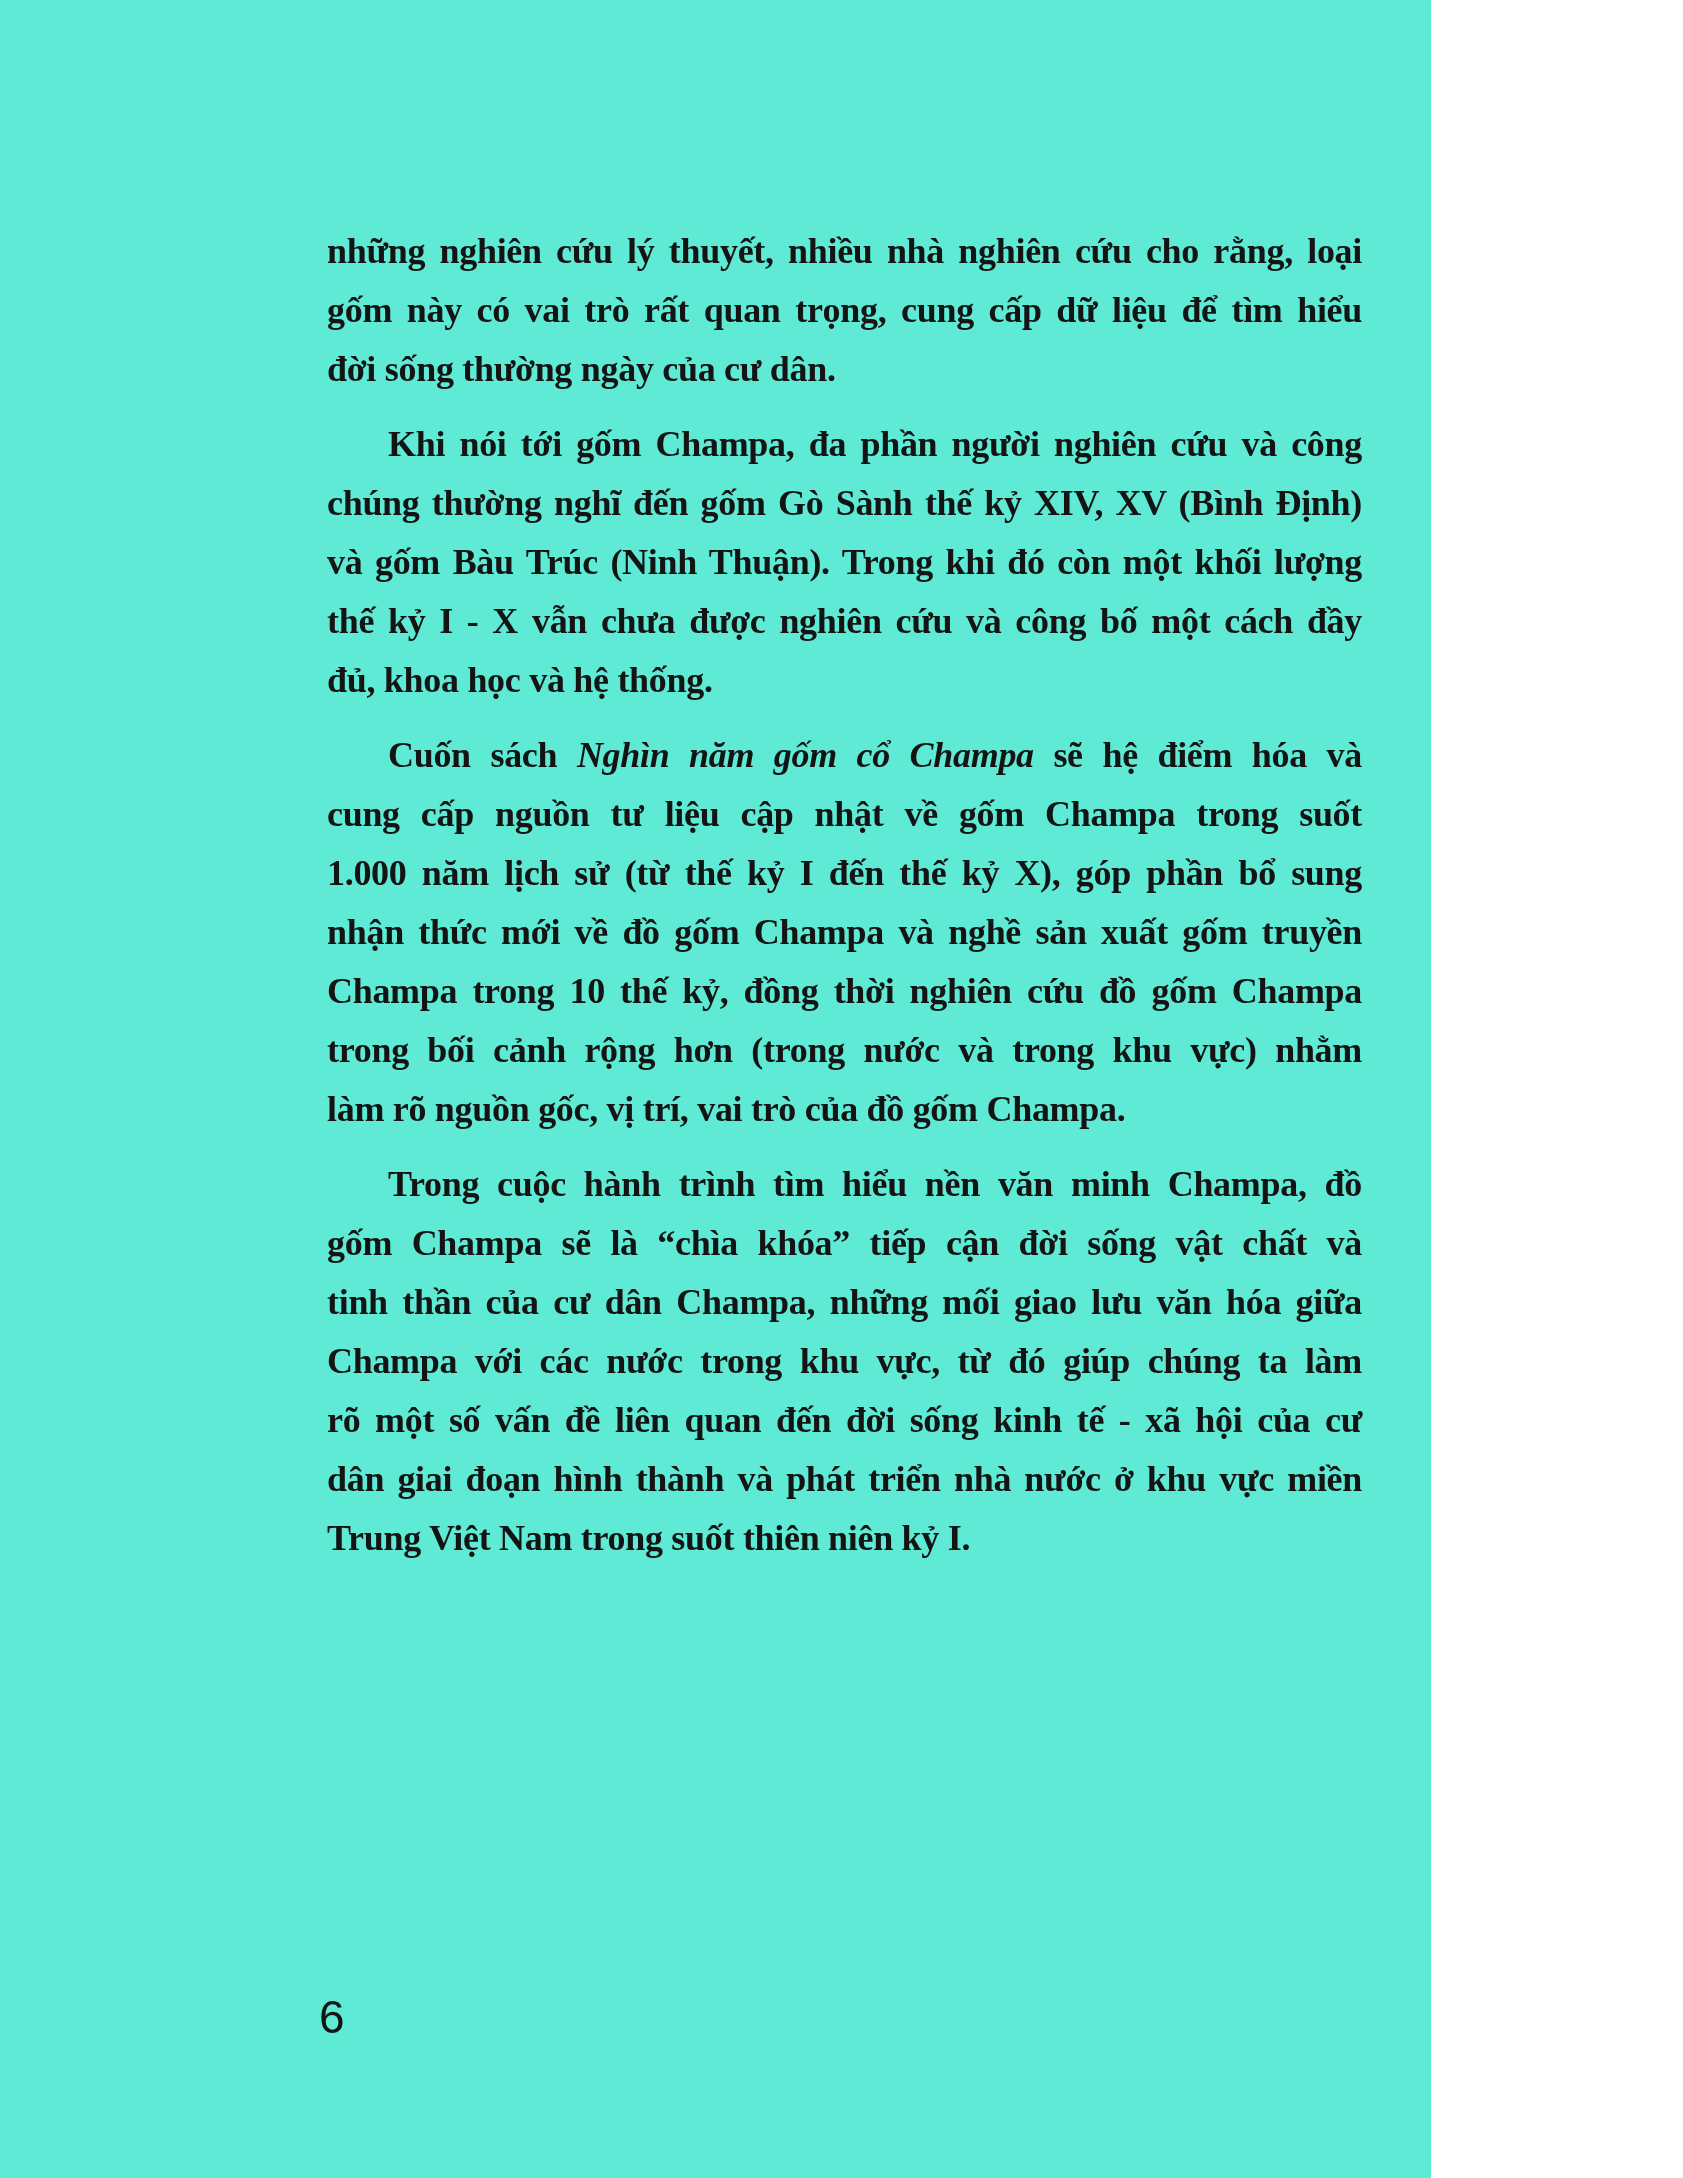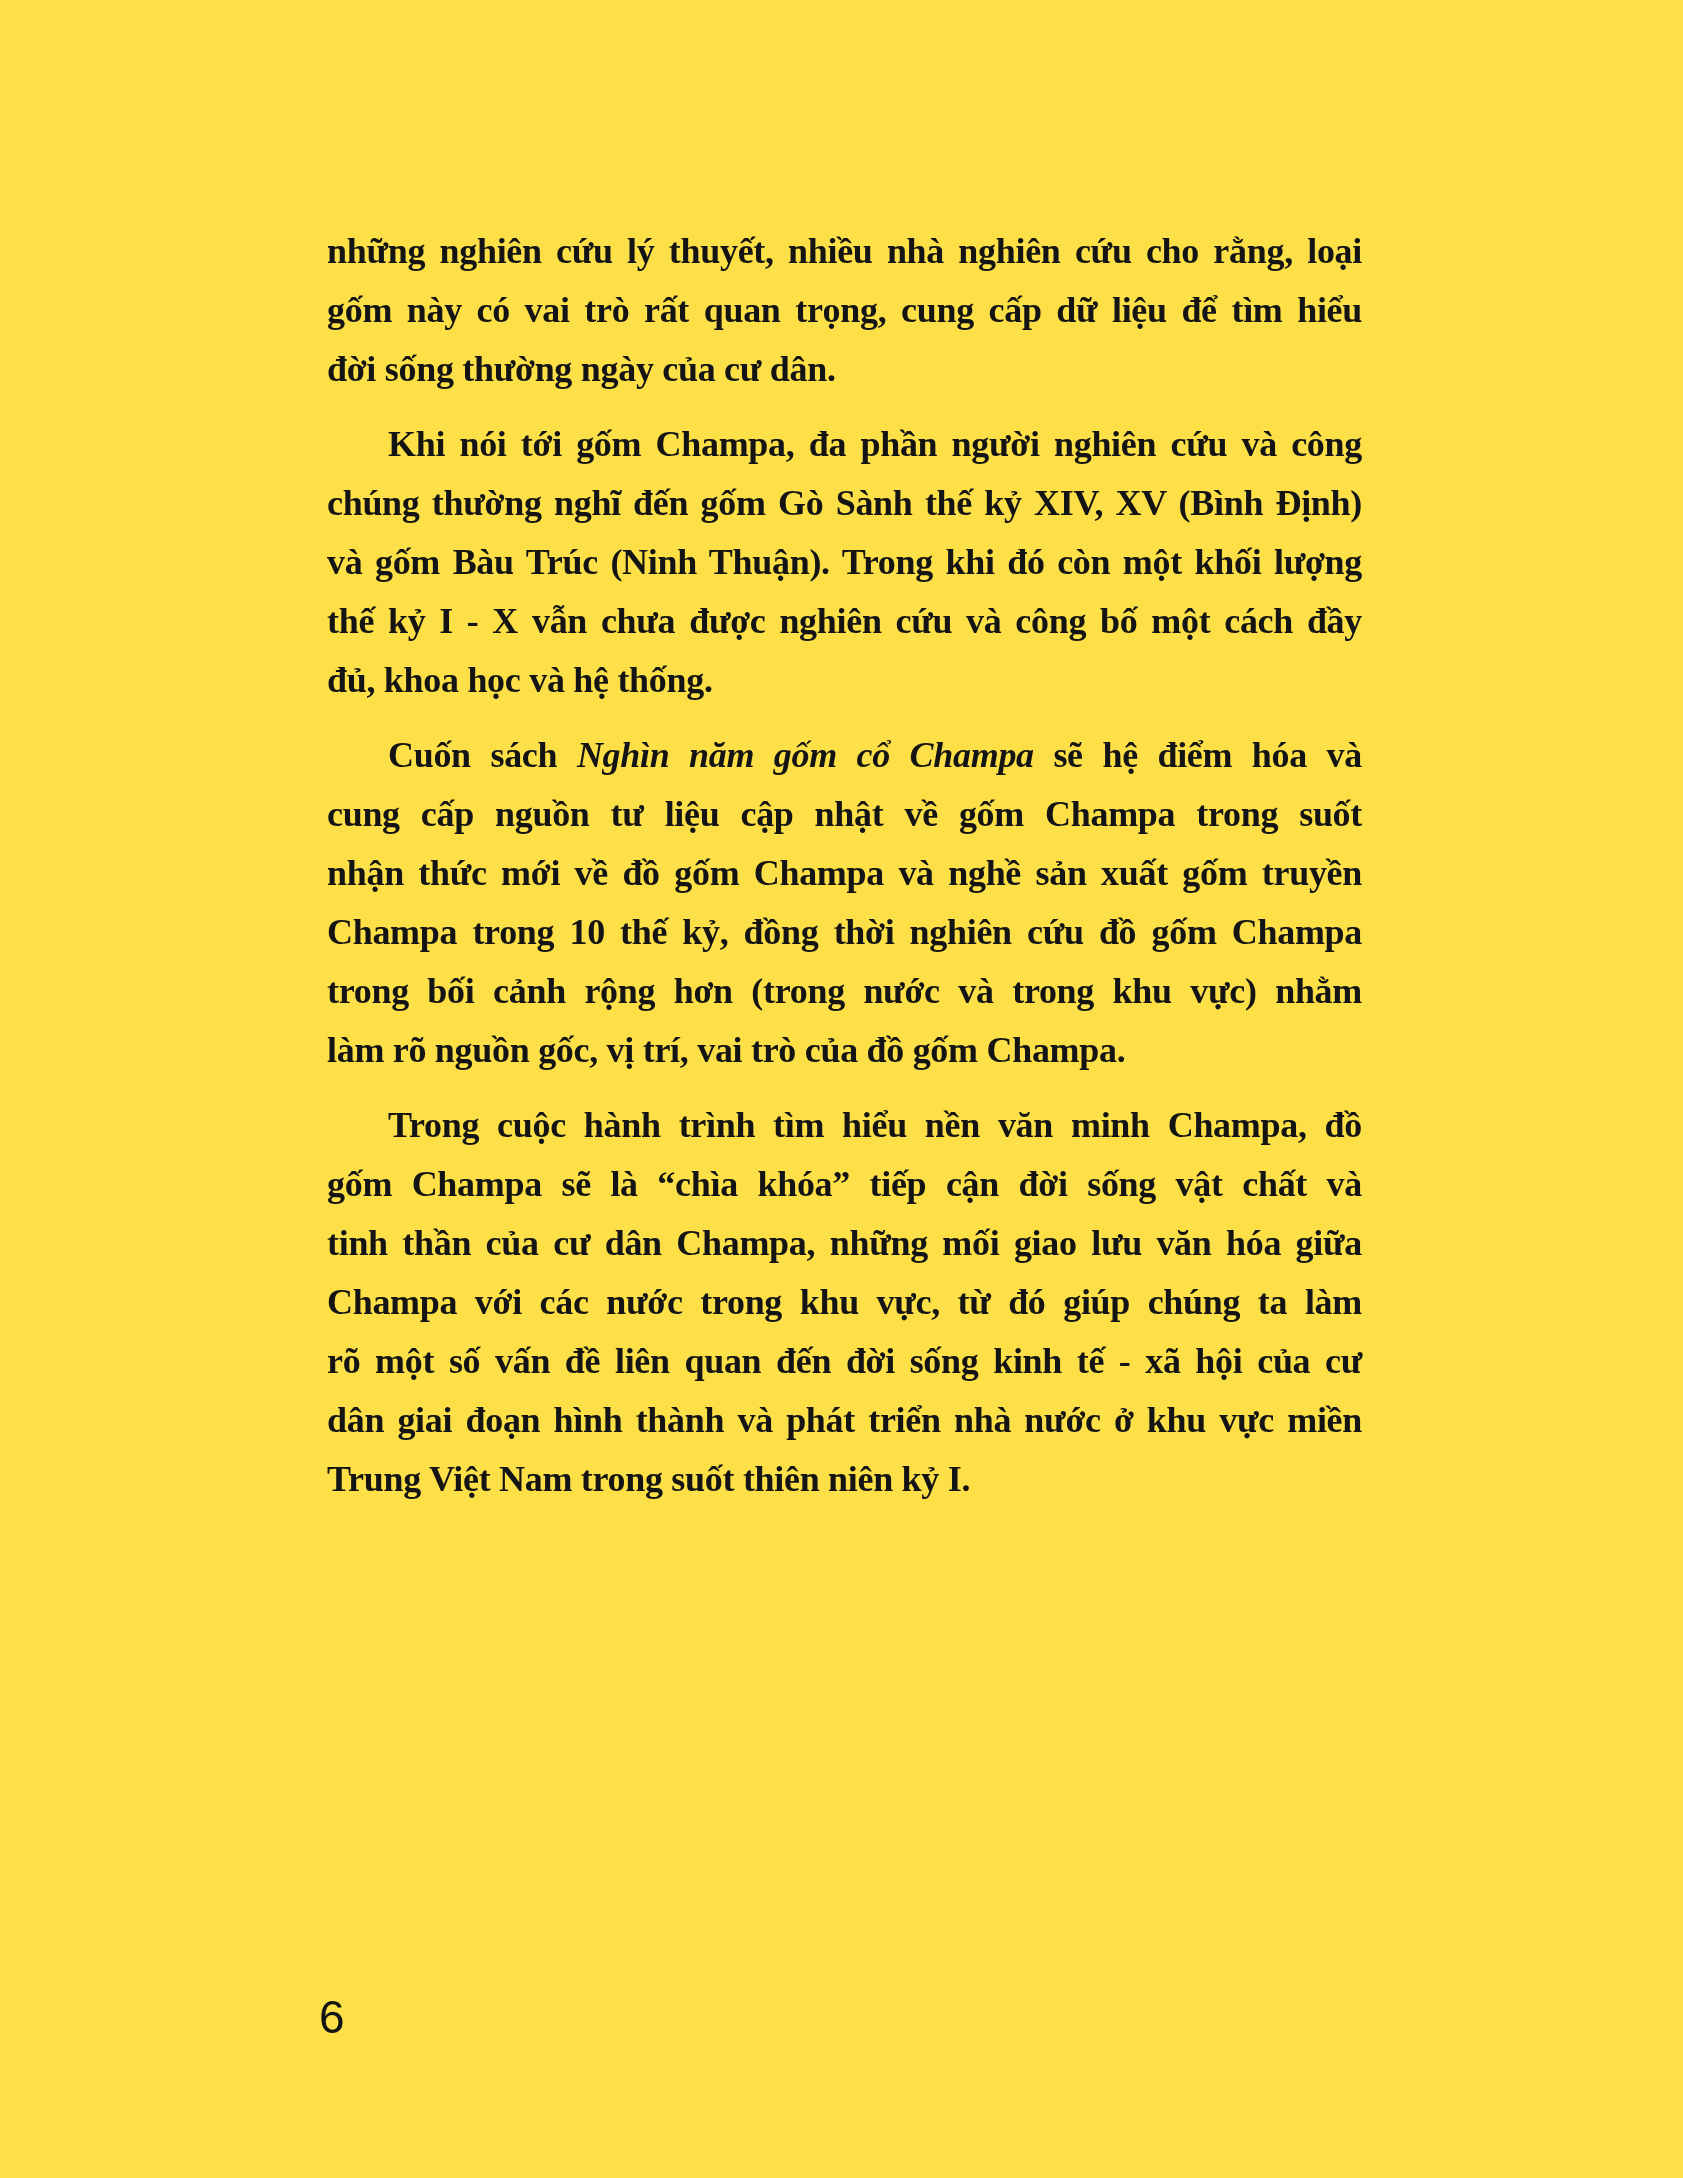--- a/index.html
+++ b/index.html
@@ -2,23 +2,23 @@
 <html lang="vi"><head>
 <meta charset="utf-8">
 <style>
   html, body {
     margin: 0;
     padding: 0;
     background: #ffffff;
   }
   .page {
     position: relative;
-    width: 1683px;
+    width: 1431px;
     height: 2178px;
-    background: #fde047;
+    background: #5eead4;
     overflow: hidden;
     font-family: "Liberation Serif", "DejaVu Serif", serif;
     color: #141414;
   }
   .text-block {
     position: absolute;
     left: 327px;
     top: 222px;
     width: 1035px;
     font-size: 36px;
@@ -74,20 +74,21 @@
       <div class="line indent">Khi nói tới gốm Champa, đa phần người nghiên cứu và công</div>
       <div class="line">chúng thường nghĩ đến gốm Gò Sành thế kỷ XIV, XV (Bình Định)</div>
       <div class="line">và gốm Bàu Trúc (Ninh Thuận). Trong khi đó còn một khối lượng</div>
       <div class="line">thế kỷ I - X vẫn chưa được nghiên cứu và công bố một cách đầy</div>
       <div class="line last">đủ, khoa học và hệ thống.</div>
     </div>
 
     <div class="para">
       <div class="line indent"><span>Cuốn sách </span><span class="italic">Nghìn năm gốm cổ Champa</span><span> sẽ hệ điểm hóa và</span></div>
       <div class="line">cung cấp nguồn tư liệu cập nhật về gốm Champa trong suốt</div>
+      <div class="line">1.000 năm lịch sử (từ thế kỷ I đến thế kỷ X), góp phần bổ sung</div>
       <div class="line">nhận thức mới về đồ gốm Champa và nghề sản xuất gốm truyền</div>
       <div class="line">Champa trong 10 thế kỷ, đồng thời nghiên cứu đồ gốm Champa</div>
       <div class="line">trong bối cảnh rộng hơn (trong nước và trong khu vực) nhằm</div>
       <div class="line last">làm rõ nguồn gốc, vị trí, vai trò của đồ gốm Champa.</div>
     </div>
 
     <div class="para">
       <div class="line indent">Trong cuộc hành trình tìm hiểu nền văn minh Champa, đồ</div>
       <div class="line">gốm Champa sẽ là “chìa khóa” tiếp cận đời sống vật chất và</div>
       <div class="line">tinh thần của cư dân Champa, những mối giao lưu văn hóa giữa</div>

